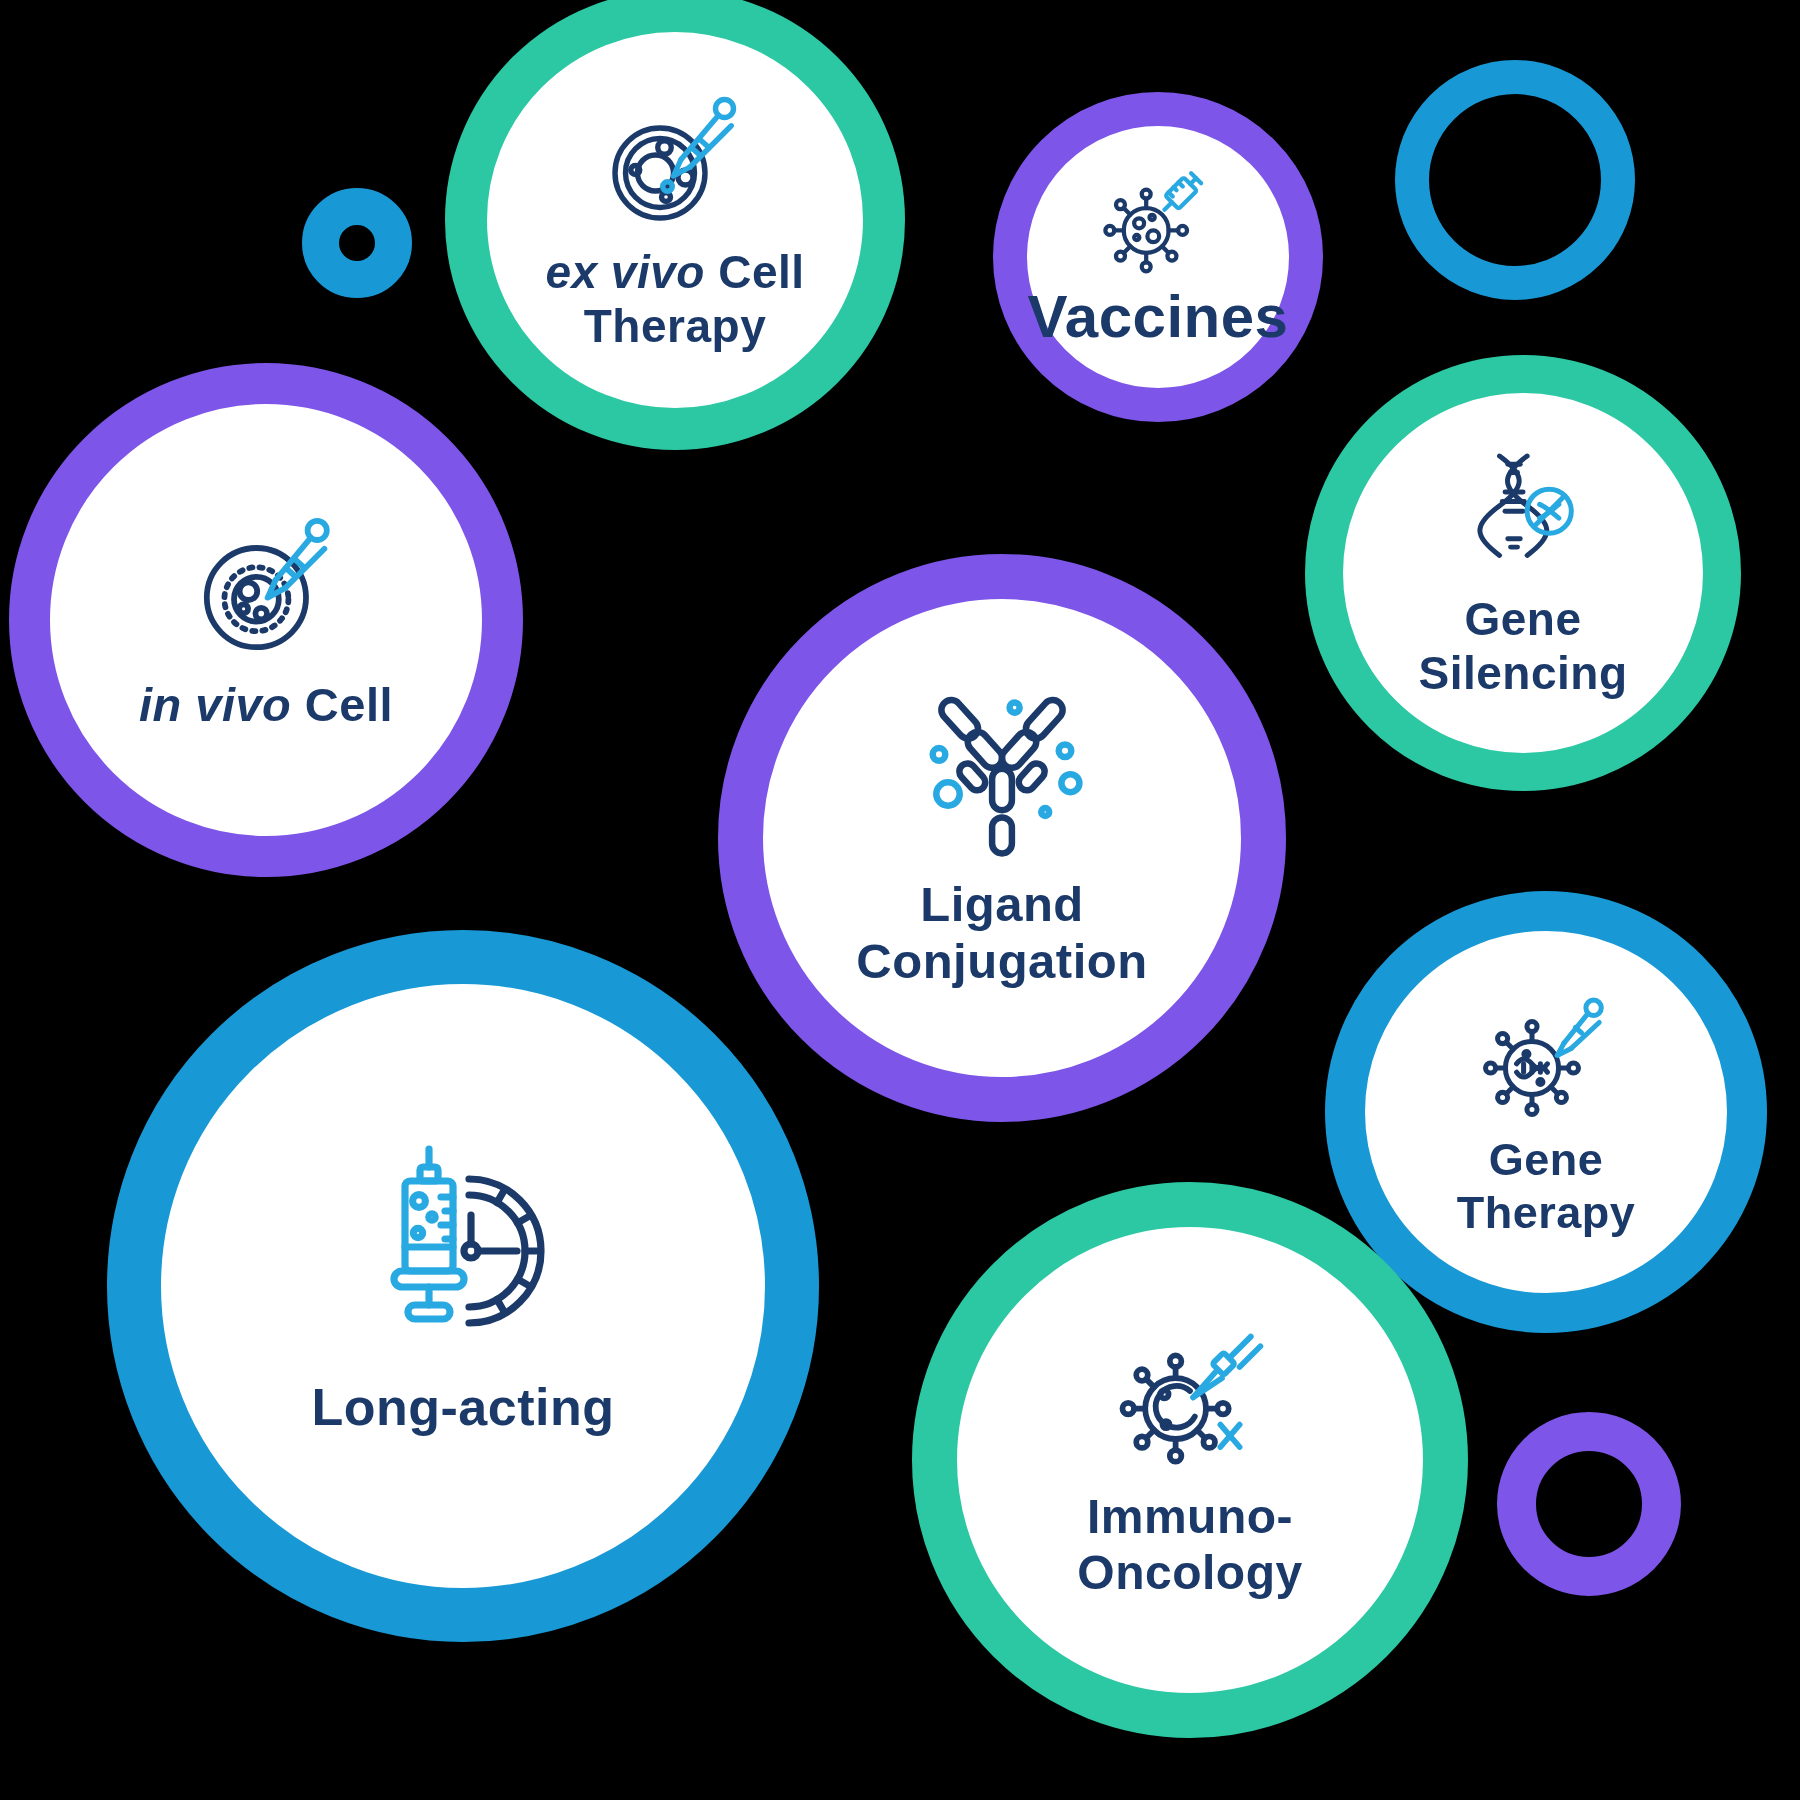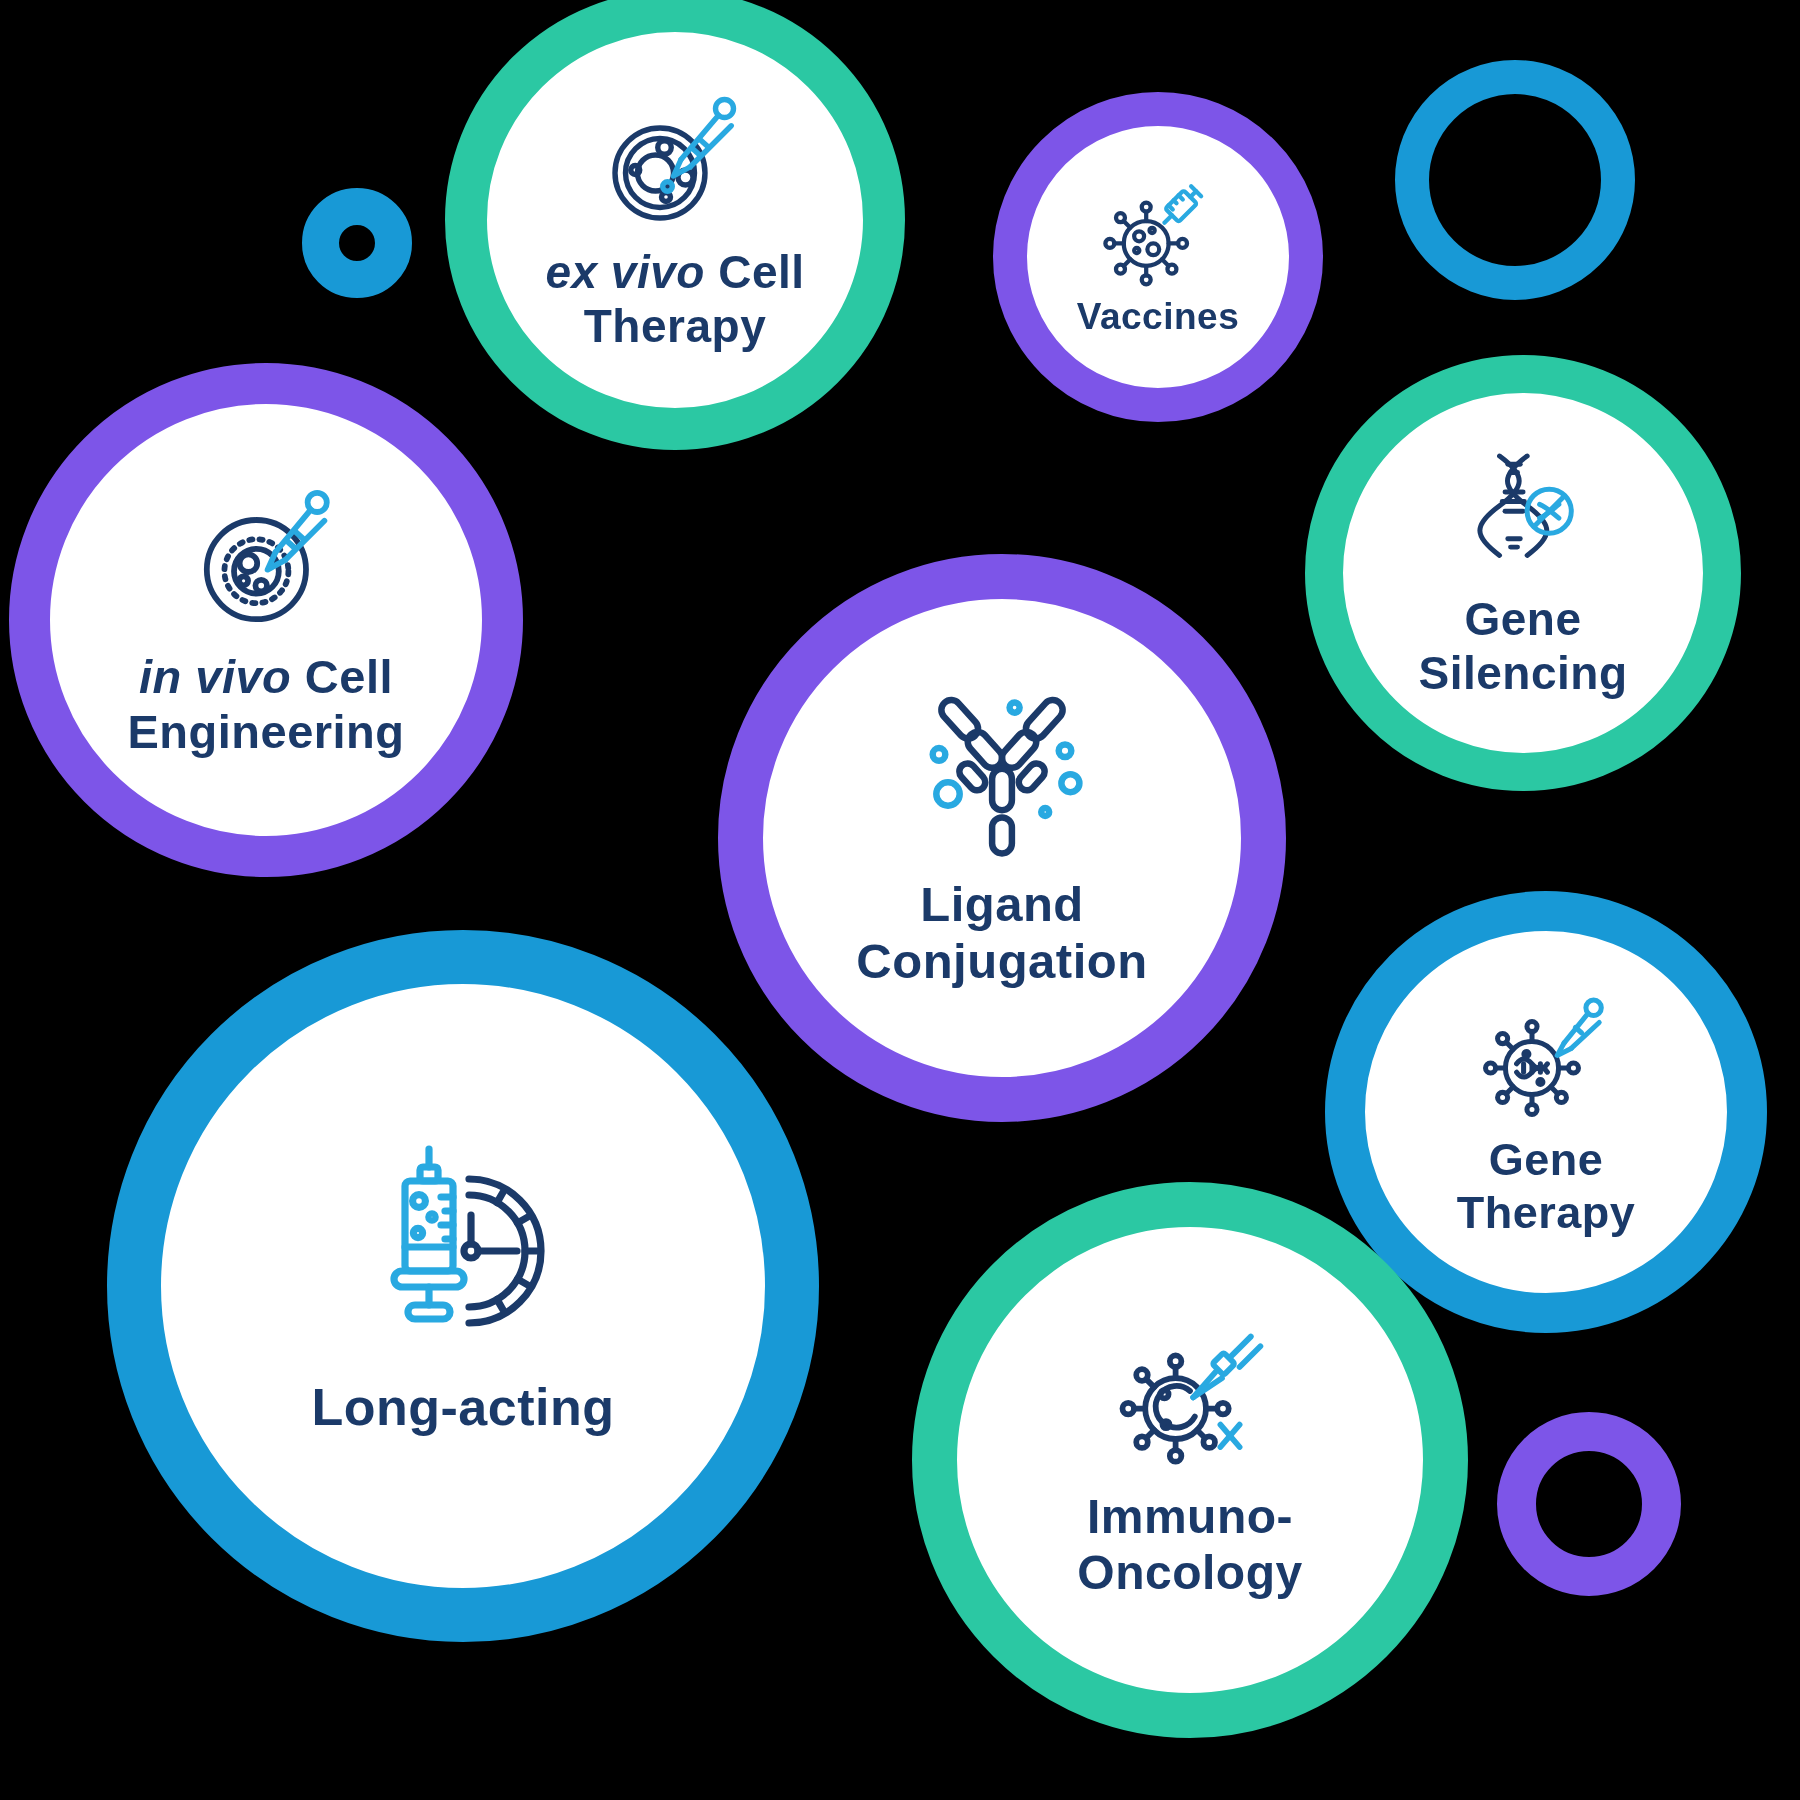--- a/index.html
+++ b/index.html
@@ -41,21 +41,21 @@
   .icon *{fill:none;stroke-width:3.6;stroke-linecap:round;stroke-linejoin:round;}
   .sn{stroke:var(--navy,#1B3A69);}
   .sb{stroke:var(--light-blue,#29A9E1);}
 
   
   .b-exvivo {left:445px; top:-10px; width:460px;height:460px;border-width:42px;}
   .b-exvivo .label{font-size:46px;}
   .b-exvivo .icon{width:150px;height:150px;}
 
   .b-vaccines{left:993px; top:92px;  width:330px;height:330px;border-width:34px;}
-  .b-vaccines .label{font-size:37px;}
+  .b-vaccines .label{font-size:60px;}
   .b-vaccines .icon{width:118px;height:118px;margin-bottom:2px;}
 
   .b-invivo  {left:9px;   top:363px; width:514px;height:514px;border-width:41px;}
   .b-invivo .label{font-size:47px;}
   .b-invivo .icon{width:160px;height:160px;}
 
   .b-genesil {left:1305px;top:355px; width:436px;height:436px;border-width:38px;}
   .b-genesil .label{font-size:46px;}
   .b-genesil .icon{width:138px;height:138px;}
 
@@ -167,21 +167,20 @@
         <circle cx="82" cy="14" r="6"></circle>
         <path d="M78 18.5 L56 45"></path>
         <path d="M86.5 25.5 L62 50"></path>
         <path d="M56 45 L51 56 L62 50"></path>
         <path d="M68 32 l5 4.5"></path>
         <path d="M63 38 l5 4.5"></path>
       </g>
     </svg>
     <div class="label">
       <span class="it">in vivo</span><span> Cell</span><br>
-      <span>Engineering</span>
     </div>
   </div>
 
   <div class="bubble r-teal b-genesil" style="border-color: rgb(43, 200, 163);">
     <svg class="icon" viewBox="0 0 100 100">
       <g class="sn">
         <path d="M33 8 C52 22 52 30 33 44 C14 58 14 66 33 80"></path>
         <path d="M53 8 C34 22 34 30 53 44 C72 58 72 66 53 80"></path>
         <path d="M39 14 h9"></path>
           <path d="M41 20 h5"></path>

